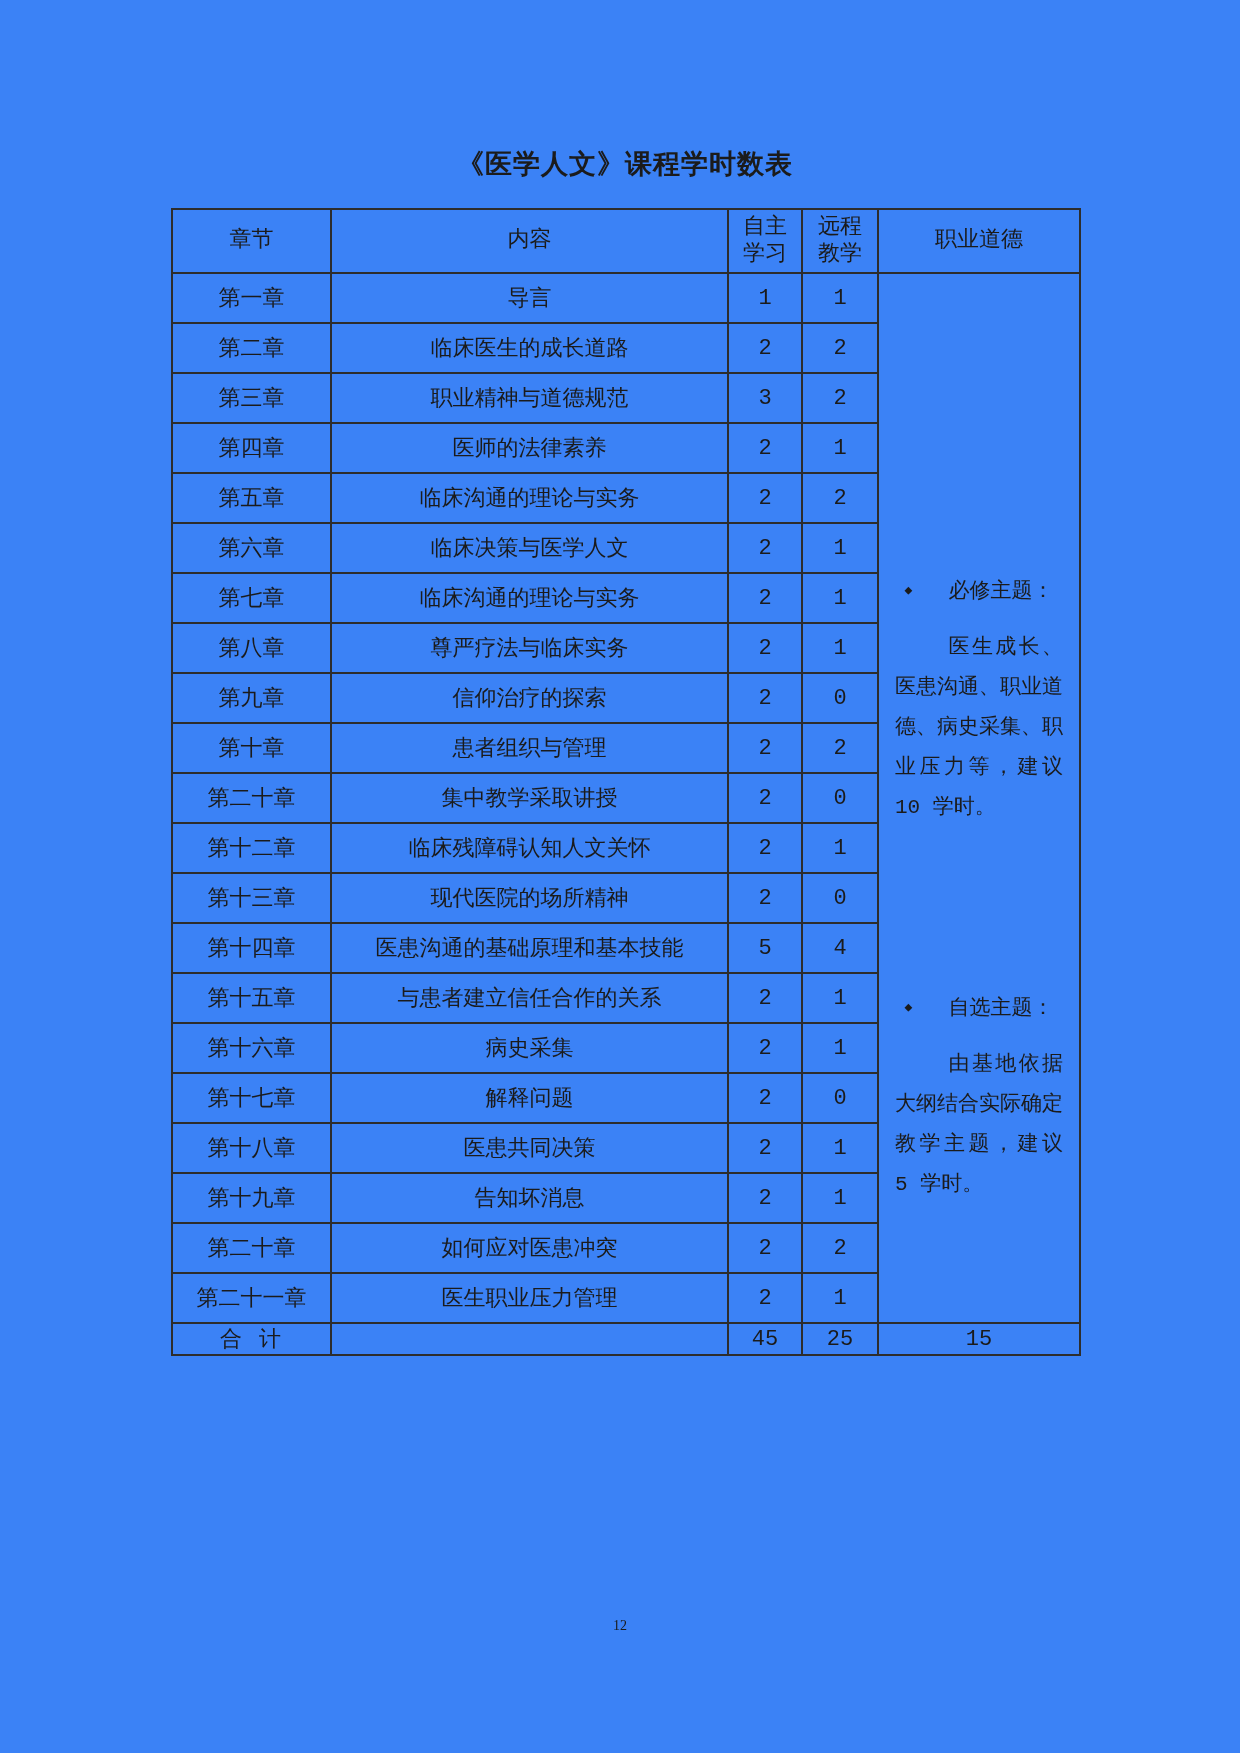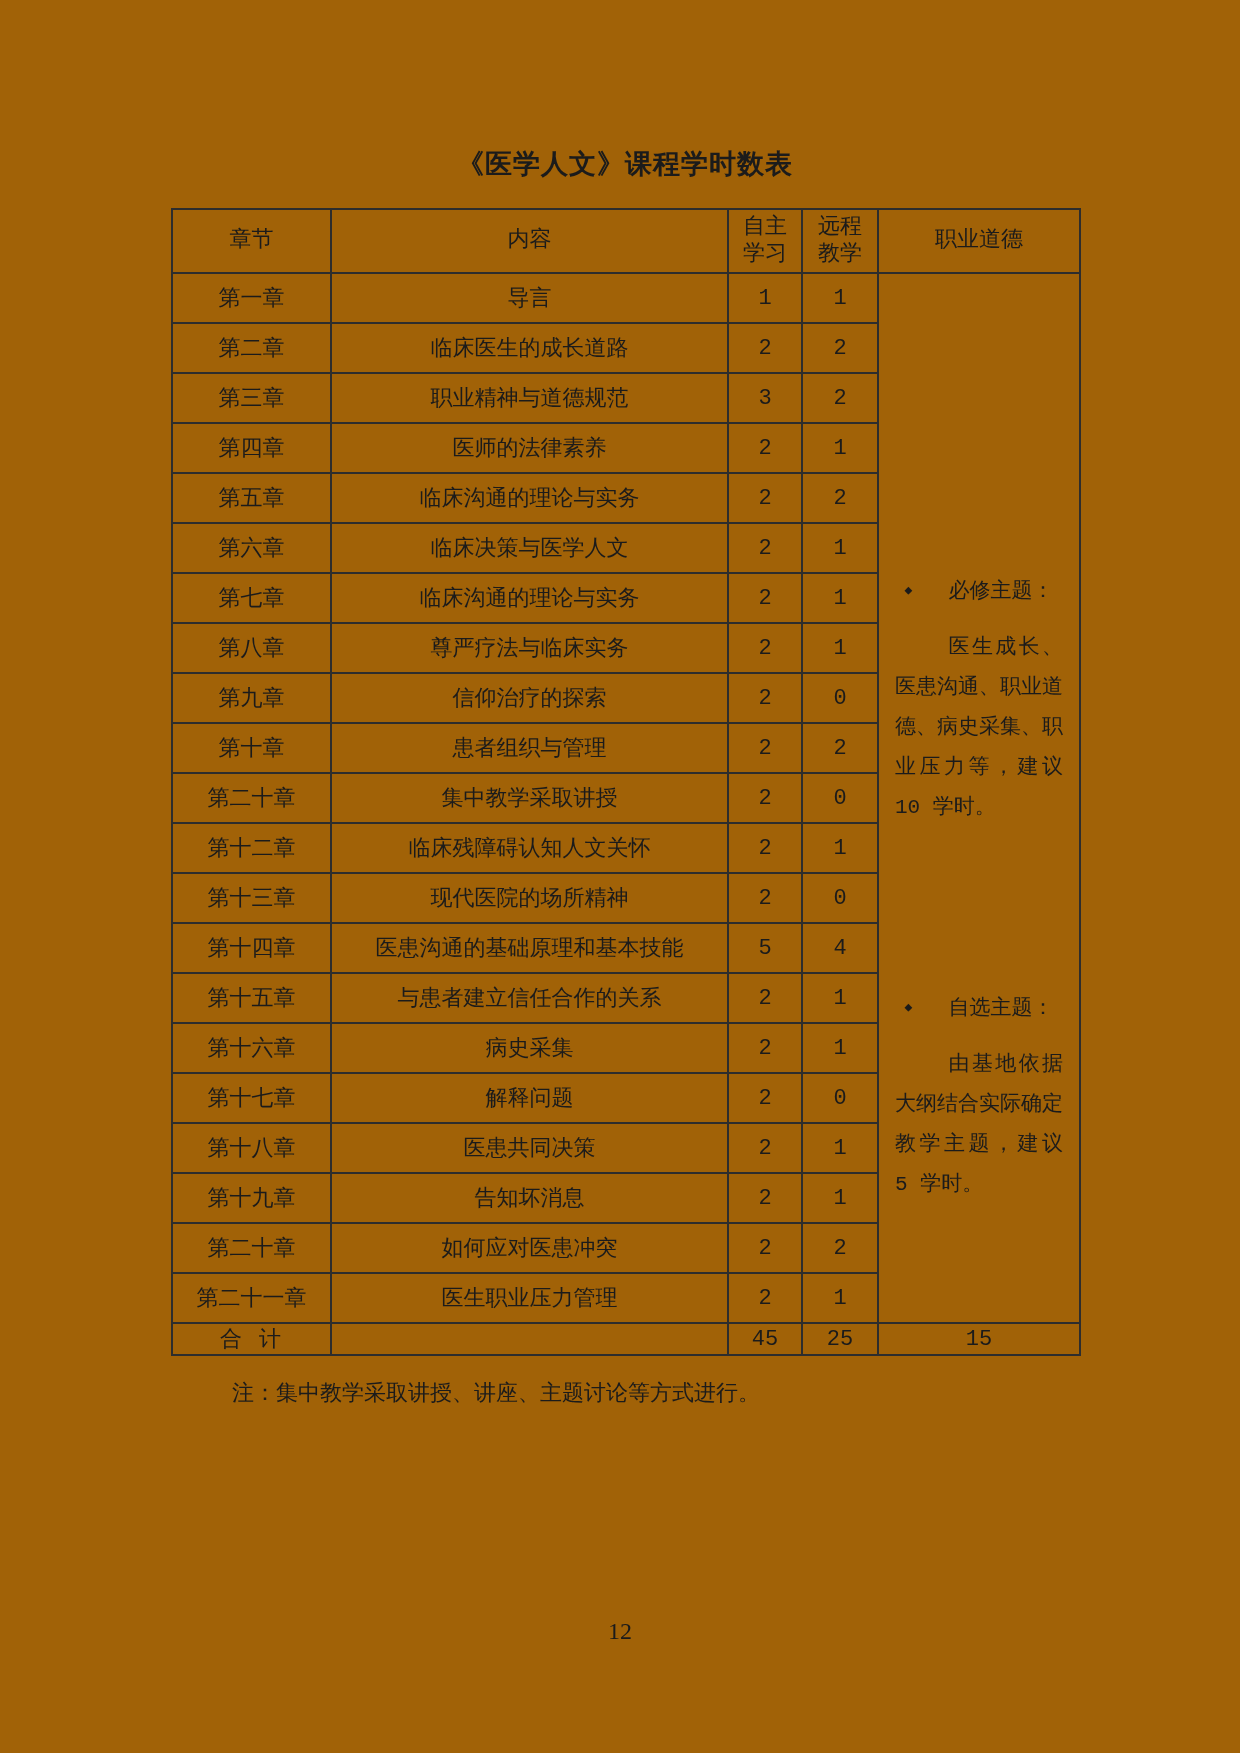--- a/index.html
+++ b/index.html
@@ -1,19 +1,19 @@
 <!DOCTYPE html>
 <html><head>
 <meta charset="utf-8">
 <style>
   html,body{margin:0;padding:0;background:#e9e9e9;}
   .page{
     position:relative;
     width:1240px;height:1753px;
-    background:#a16207;
+    background:#3b82f6;
     font-family:"Liberation Serif","DejaVu Serif",serif;
     color:#1b1b1b;
     overflow:hidden;
   }
   .doc-title{
     position:absolute;top:146px;left:171px;width:908px;
     text-align:center;font-size:27px;font-weight:bold;letter-spacing:1px;
   }
   table.course{
     position:absolute;top:208px;left:171px;
@@ -34,21 +34,21 @@
     padding:0 12px;
   }
   .merged-inner{padding-top:196px;}
   .topic-block{font-size:21px;line-height:40px;}
   .topic-block + .topic-block{margin-top:160px;}
   .topic-head .bullet{font-size:13px;vertical-align:3px;}
   .topic-head .topic-label{margin-left:36px;}
   .topic-body{margin:16px;text-indent:2.55em;text-align:justify;}
   .total-chapter{letter-spacing:2px;}
   .note-line{position:absolute;top:1378px;left:232px;font-size:22px;}
-  .page-number{position:absolute;top:1618px;left:0;width:1240px;text-align:center;font-size:24px;}
+  .page-number{position:absolute;top:1618px;left:0;width:1240px;text-align:center;font-size:14px;}
 </style>
 </head>
 <body>
 
 <div class="page">
 
   <div class="doc-title">《医学人文》课程学时数表</div>
 
   <table class="course">
     <colgroup>
@@ -218,17 +218,16 @@
       <tr>
         <td class="total-chapter">合 计</td>
         <td></td>
         <td class="num">45</td>
         <td class="num">25</td>
         <td class="num">15</td>
       </tr>
     </tfoot>
   </table>
 
-  <div class="note-line">注：集中教学采取讲授、讲座、主题讨论等方式进行。</div>
 
   <div class="page-number">12</div>
 
 </div>
 
 </body></html>

